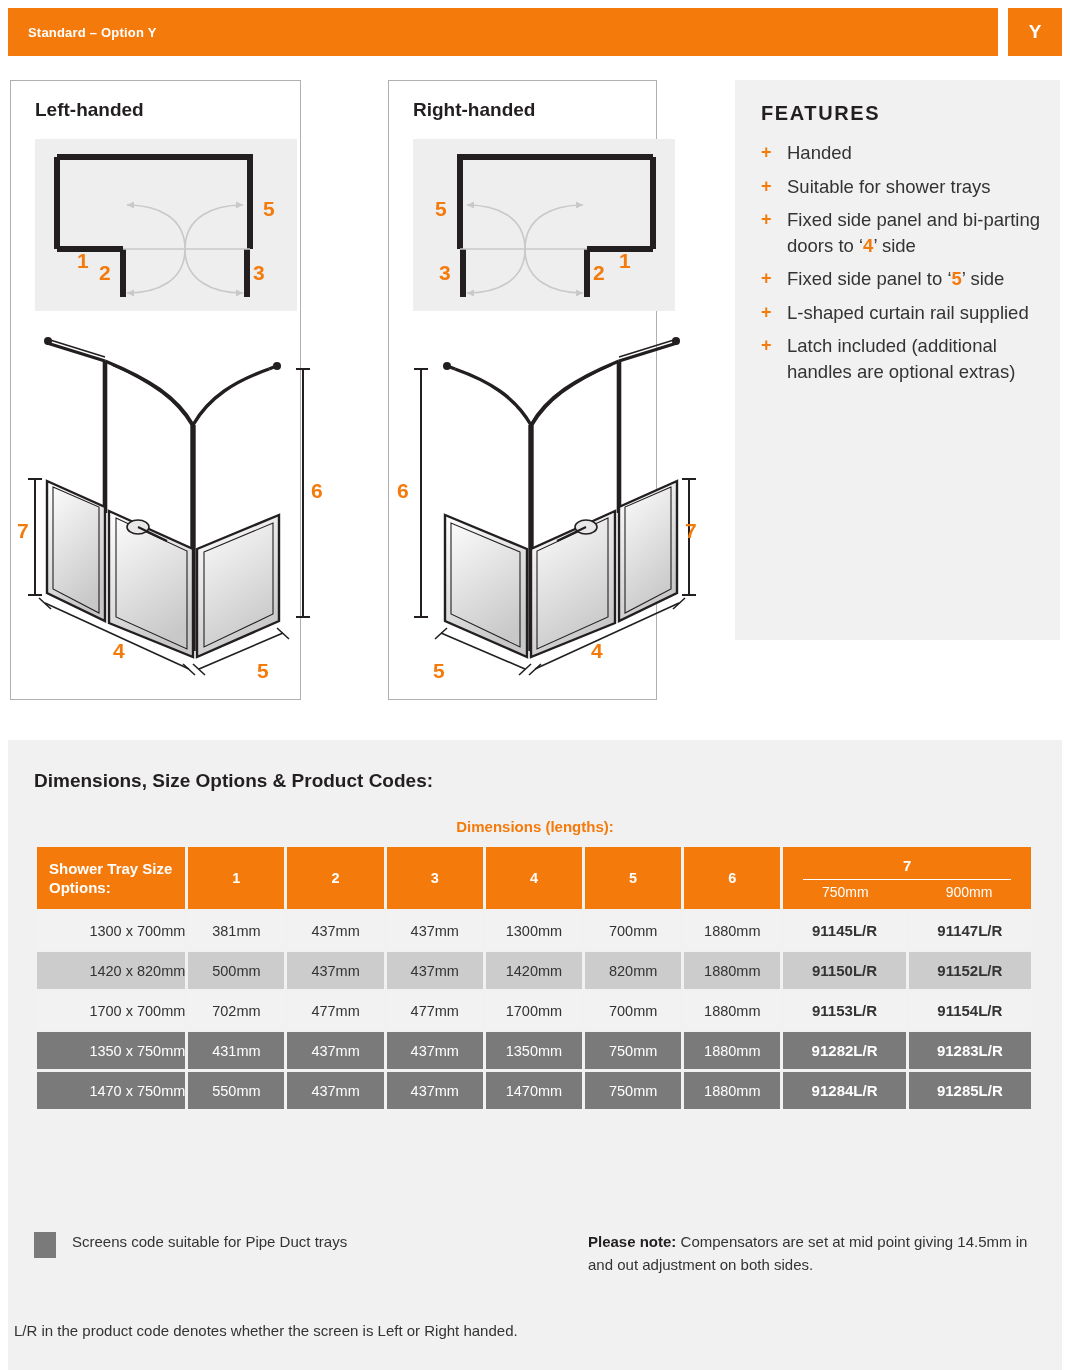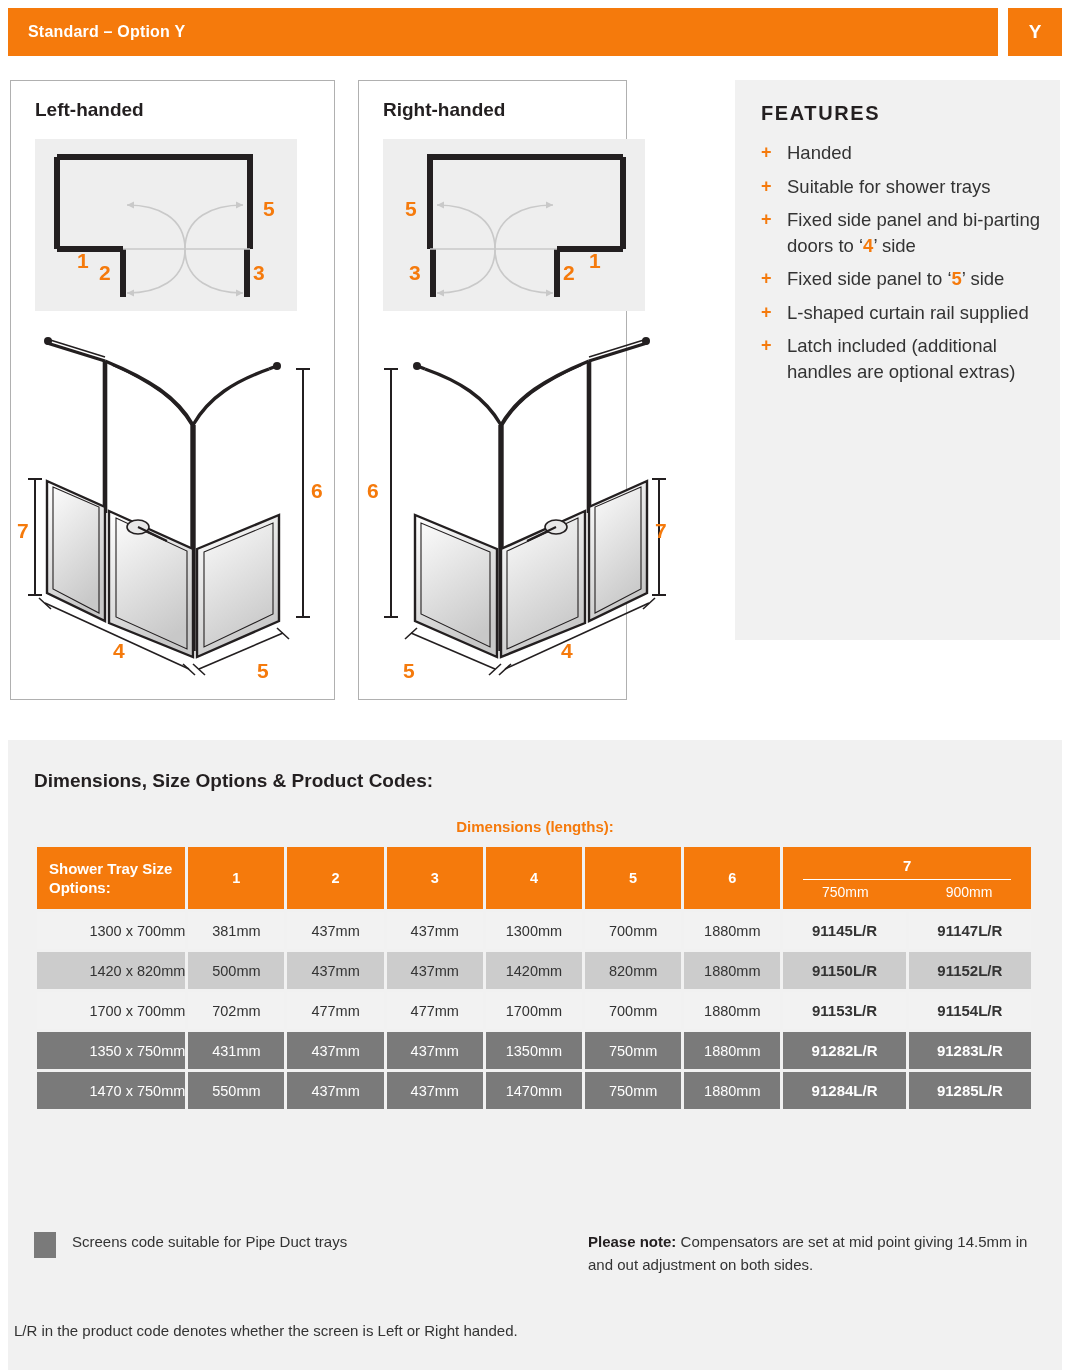--- a/index.html
+++ b/index.html
@@ -14,37 +14,37 @@
   
   .header-row{
     position:absolute;left:8px;top:8px;width:1054px;height:48px;
   }
   .header-bar{
     position:absolute;left:0;top:0;width:990px;height:48px;
     background:#F57A0C;
     display:flex;align-items:center;
   }
   .header-title{
-    color:#ffffff;font-size:16px;font-weight:bold;letter-spacing:.2px;
+    color:#ffffff;font-size:13px;font-weight:bold;letter-spacing:.2px;
     padding-left:20px;
   }
   .header-badge{
     position:absolute;left:1000px;top:0;width:54px;height:48px;
     background:#F57A0C;color:#ffffff;
     display:flex;align-items:center;justify-content:center;
     font-size:19px;font-weight:bold;
   }
   
   .panel{
     position:absolute;top:80px;height:620px;
     background:#ffffff;border:1px solid #b0b0b0;
     box-sizing:border-box;
   }
-  #panel-left{left:10px;width:325px;}
-  #panel-right{left:358px;width:269px;text-align:center;}
+  #panel-left{left:10px;width:291px;}
+  #panel-right{left:388px;width:269px;text-align:center;}
   .panel-title{
     position:absolute;left:24px;top:18px;
     font-size:19px;font-weight:bold;color:#231f20;
   }
   .plan-box{
     position:absolute;left:24px;top:58px;width:262px;height:172px;
     background:#eeeeee;
   }
   .iso-box{
     position:absolute;left:6px;top:240px;width:312px;height:372px;

